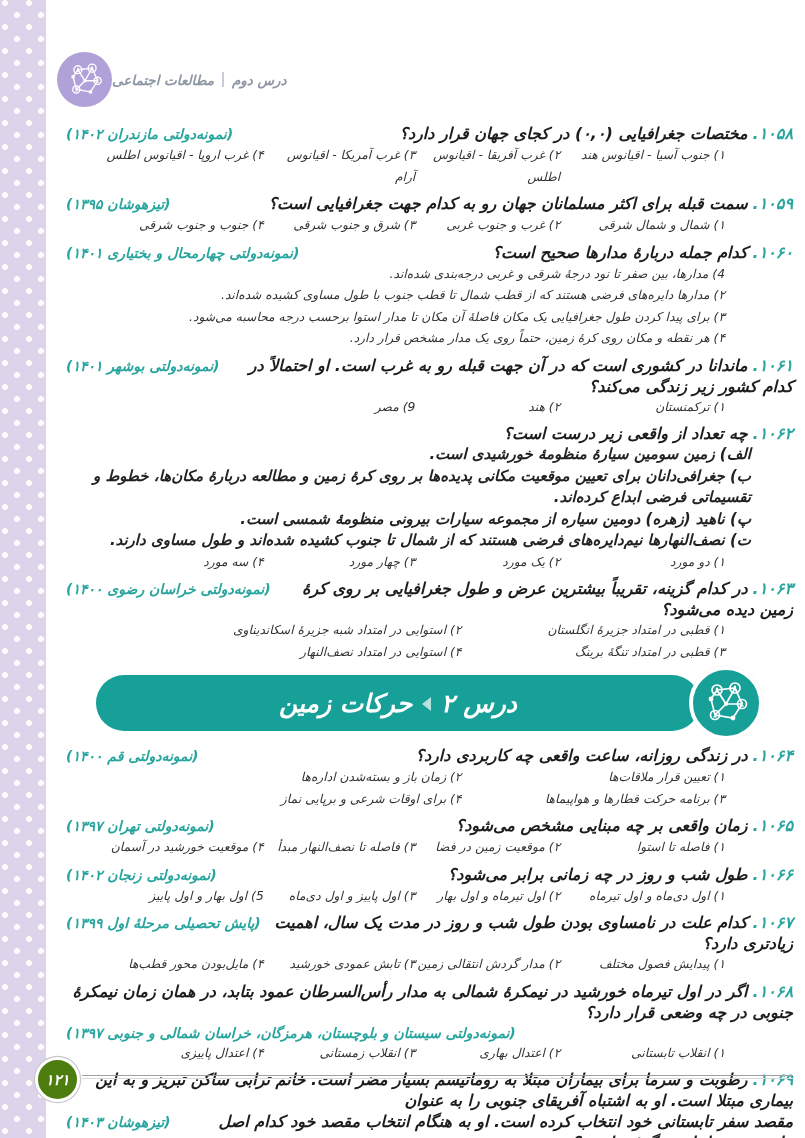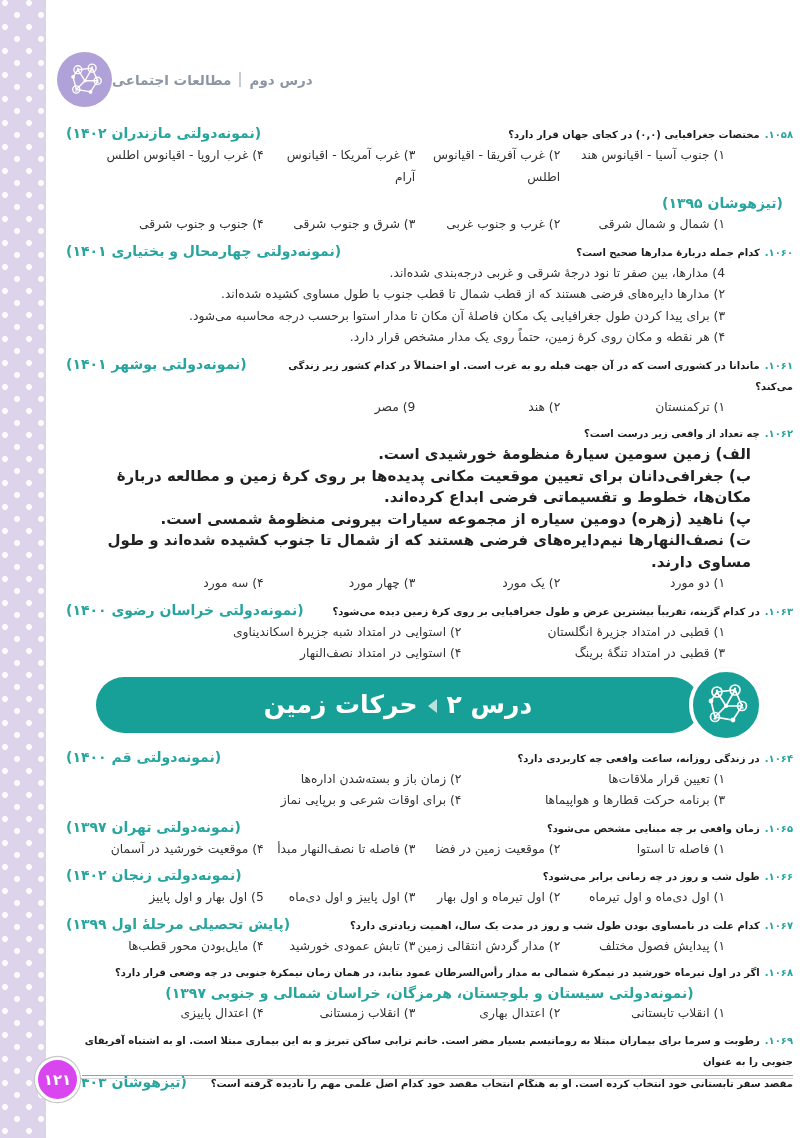--- a/index.html
+++ b/index.html
@@ -7,21 +7,21 @@
     --banner:#16a098;
     --ink:#1d1d1d;
     --opt:#333;
     --hdr:#8c96a4;
     --sidebar:#ddd4ec;
   }
   *{margin:0;padding:0;box-sizing:border-box;}
   html,body{background:#fff;}
   .page{
     position:relative;width:805px;height:1138px;margin:0 auto;background:#fff;
-    overflow:hidden;font-family:"DejaVu Sans",sans-serif;
+    overflow:hidden;font-family:"DejaVu Sans",sans-serif;font-style:italic;
   }
   
   .side-strip{
     position:absolute;left:0;top:0;bottom:0;width:46px;
     background-color:var(--sidebar);
     background-image:
       radial-gradient(rgba(255,255,255,.95) 2.6px, rgba(255,255,255,0) 3.3px),
       radial-gradient(rgba(255,255,255,.95) 2.6px, rgba(255,255,255,0) 3.3px);
     background-size:24px 24px;
     background-position:5px 3px,17px 15px;
@@ -33,24 +33,24 @@
     display:flex;align-items:center;justify-content:center;flex:0 0 auto;
   }
   .hdr-badge svg{width:38px;height:38px;}
   .hdr-title{display:flex;align-items:center;margin-right:0;margin-left:0;padding-left:0;padding-right:10px;
     color:var(--hdr);font-weight:bold;font-size:13.5px;}
   .hdr-sep{width:2px;height:15px;border-left:1.5px solid #c6cdd6;border-right:1.5px solid #c6cdd6;margin:0 8px;}
   
   .content{direction:rtl;text-align:right;margin:16px 12px 0 66px;}
   .q{margin-bottom:5px;}
   .qline{display:flex;justify-content:space-between;align-items:baseline;line-height:21px;}
-  .qmain{font-weight:bold;font-size:10px;color:var(--ink);}
+  .qmain{font-weight:bold;font-size:16px;color:var(--ink);}
   .qnum{color:var(--accent);font-weight:bold;margin-left:5px;}
   .qsrc{color:var(--accent);font-size:14px;font-weight:bold;white-space:nowrap;margin-right:10px;}
-  .src-line{text-align:center;line-height:20px;}
+  .src-line{text-align:left;line-height:20px;}
   .src-line .qsrc{margin-right:0;}
   .opts{padding-left:0;padding-right:68px;line-height:21.5px;font-size:12.3px;color:var(--opt);}
   .cols4{display:grid;grid-template-columns:25% 22% 23% 30%;}
   .cols2{display:grid;grid-template-columns:40% 60%;}
   .list .opt{display:block;}
   .stmts{padding-right:42px;font-weight:bold;font-size:15px;color:#222;line-height:21.5px;}
   .stmt{display:block;}
   
   .banner-wrap{position:relative;height:60px;margin:10px 0 12px;}
   .banner-bar{
@@ -65,21 +65,21 @@
     position:absolute;top:-7px;right:30px;width:74px;height:74px;border-radius:50%;
     background:var(--banner);border:4px solid #fff;box-shadow:0 0 0 1px rgba(0,0,0,0.03);
     display:flex;align-items:center;justify-content:center;
   }
   .banner-circle svg{width:48px;height:48px;}
   
   .footer-line{position:absolute;left:82px;right:12px;top:1075px;height:4px;
     border-top:1.6px solid #9f9f9f;border-bottom:1px solid #d8d8d8;}
   .page-circle{
     position:absolute;left:35px;top:1057px;width:45px;height:45px;border-radius:50%;
-    background:#d946ef;border:3px solid #fff;box-shadow:0 0 0 1.2px #c7c7c7;
+    background:#4d7c0f;border:3px solid #fff;box-shadow:0 0 0 1.2px #c7c7c7;
     color:#fff;font-weight:bold;font-size:15px;
     display:flex;align-items:center;justify-content:center;
   }
 </style>
 </head>
 <body>
 
 <div class="page">
   <div class="side-strip"></div>
 
@@ -130,20 +130,21 @@
       <div class="opts cols4">
         <span class="opt">۱) جنوب آسیا - اقیانوس هند</span>
         <span class="opt">۲) غرب آفریقا - اقیانوس اطلس</span>
         <span class="opt">۳) غرب آمریکا - اقیانوس آرام</span>
         <span class="opt">۴) غرب اروپا - اقیانوس اطلس</span>
       </div>
     </div>
 
     <div class="q">
       <div class="qline">
+        <div class="qmain"><span class="qnum">۱۰۵۹.</span><span>سمت قبله برای اکثر مسلمانان جهان رو به کدام جهت جغرافیایی است؟</span></div>
         <span class="qsrc">(تیزهوشان ۱۳۹۵)</span>
       </div>
       <div class="opts cols4">
         <span class="opt">۱) شمال و شمال شرقی</span>
         <span class="opt">۲) غرب و جنوب غربی</span>
         <span class="opt">۳) شرق و جنوب شرقی</span>
         <span class="opt">۴) جنوب و جنوب شرقی</span>
       </div>
     </div>
 

